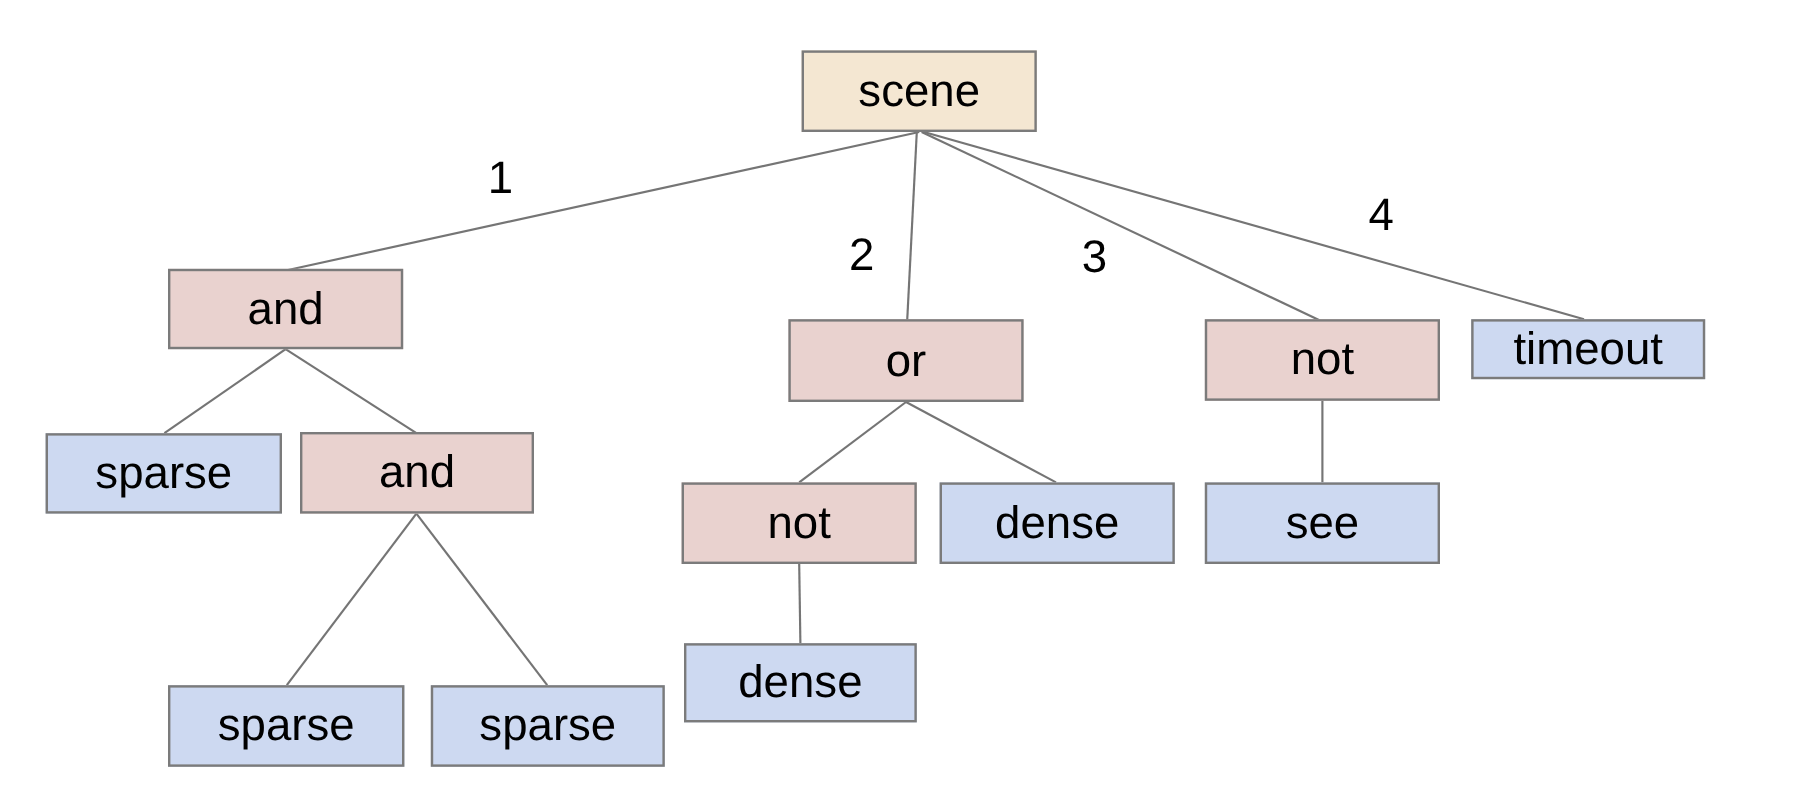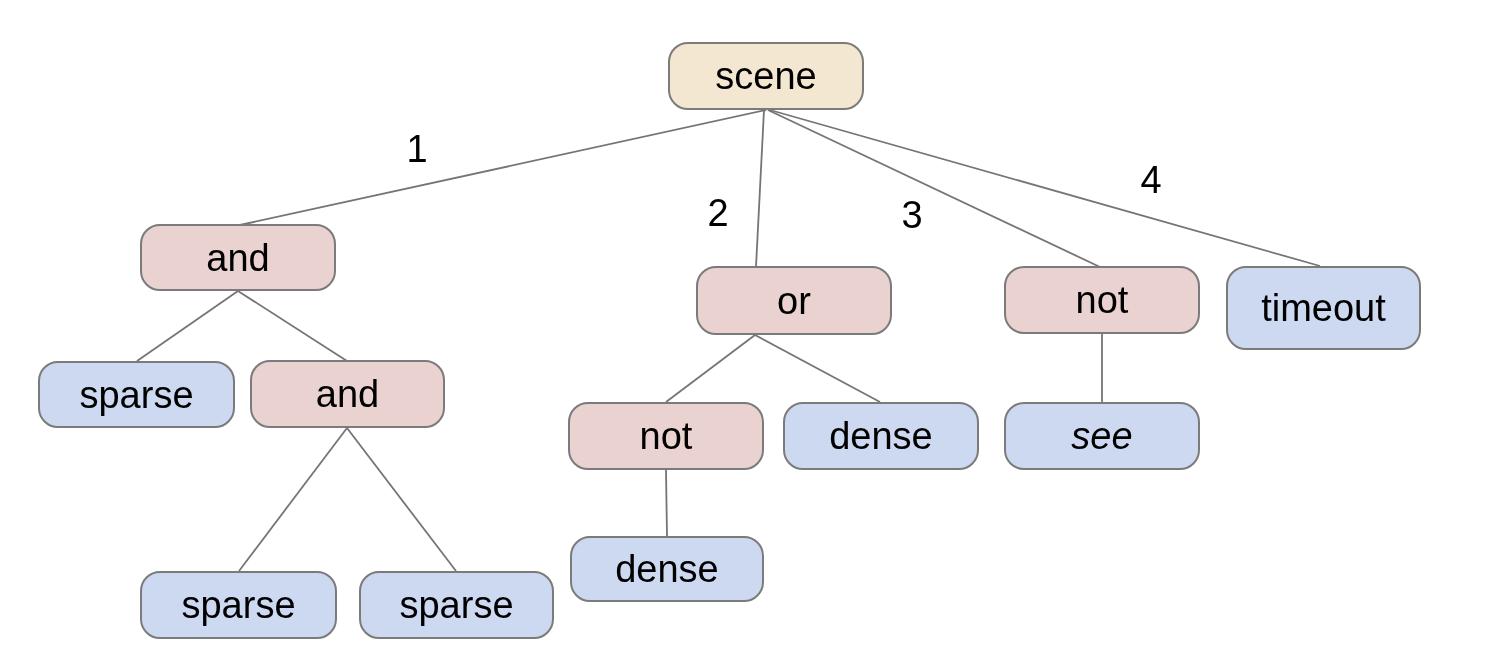--- a/index.html
+++ b/index.html
@@ -23,21 +23,21 @@
     height: 662px;
   }
   .edges-layer line {
     stroke: var(--edge-line, #757575);
     stroke-width: 1.8;
   }
   .node {
     position: absolute;
     box-sizing: border-box;
     border: 2px solid var(--node-border, #7b7b7b);
-    border-radius: 20px;
+    border-radius: 0;
     display: flex;
     align-items: center;
     justify-content: center;
     font-size: 38px;
     line-height: 1;
     color: var(--text, #000000);
     white-space: nowrap;
   }
   .node.root     { background: var(--root-fill, #f4e7d2); }
   .node.operator { background: var(--operator-fill, #e9d2cf); text-align: right; }
@@ -65,28 +65,28 @@
     <line x1="347" y1="428" x2="239" y2="571"></line>
     <line x1="347" y1="428" x2="456" y2="571"></line>
     <line x1="755" y1="335" x2="666" y2="402"></line>
     <line x1="755" y1="335" x2="880" y2="402"></line>
     <line x1="666" y1="470" x2="667" y2="536"></line>
     <line x1="1102" y1="334" x2="1102" y2="402"></line>
   </svg>
 
   <div class="node root" style="left:668px;  top:42px;  width:196px; height:68px;">scene</div>
   <div class="node operator" style="left:140px;  top:224px; width:196px; height:67px;">and</div>
-  <div class="node operator" style="left:696px;  top:266px; width:196px; height:69px;">or</div>
+  <div class="node operator" style="left:657px;  top:266px; width:196px; height:69px;">or</div>
   <div class="node operator" style="left:1004px; top:266px; width:196px; height:68px;">not</div>
-  <div class="node leaf" style="left:1226px; top:266px; width:195px; height:84px;">timeout</div>
+  <div class="node leaf" style="left:1226px; top:266px; width:195px; height:50px;">timeout</div>
   <div class="node leaf" style="left:38px;   top:361px; width:197px; height:67px;">sparse</div>
   <div class="node operator" style="left:250px;  top:360px; width:195px; height:68px;">and</div>
   <div class="node operator" style="left:568px;  top:402px; width:196px; height:68px;">not</div>
   <div class="node leaf" style="left:783px;  top:402px; width:196px; height:68px;">dense</div>
-  <div class="node leaf" style="left:1004px; top:402px; width:196px; height:68px;font-style:italic;">see</div>
+  <div class="node leaf" style="left:1004px; top:402px; width:196px; height:68px;">see</div>
   <div class="node leaf" style="left:140px;  top:571px; width:197px; height:68px;">sparse</div>
   <div class="node leaf" style="left:359px;  top:571px; width:195px; height:68px;">sparse</div>
   <div class="node leaf" style="left:570px;  top:536px; width:194px; height:66px;">dense</div>
 
   <span class="edge-label" style="left:417px;  top:149px;">1</span>
   <span class="edge-label" style="left:718px;  top:213px;">2</span>
   <span class="edge-label" style="left:912px;  top:215px;">3</span>
   <span class="edge-label" style="left:1151px; top:180px;">4</span>
 
 </div>

